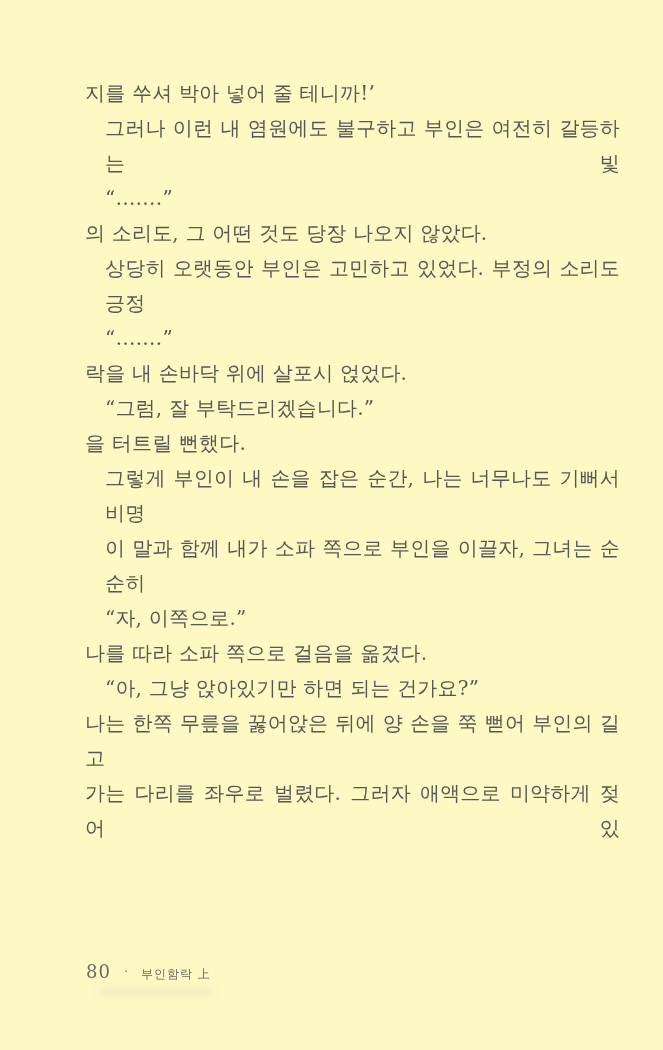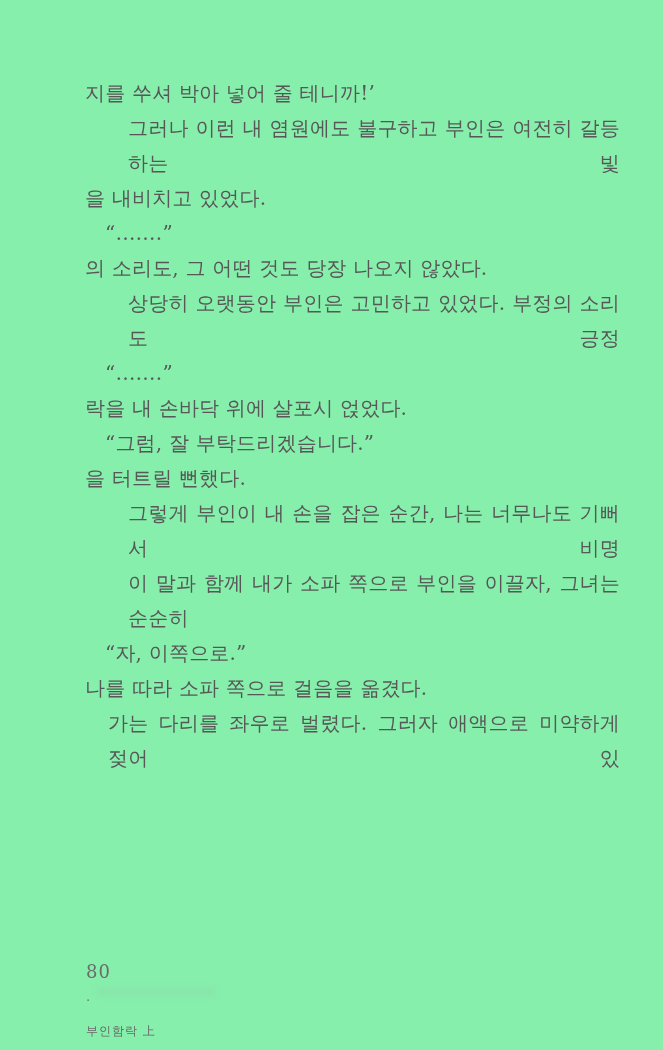--- a/index.html
+++ b/index.html
@@ -4,21 +4,21 @@
 <style>
   html, body {
     margin: 0;
     padding: 0;
     background: #f7f7f5;
   }
   .page {
     position: relative;
     width: 663px;
     height: 1050px;
-    background: #86efac;
+    background: #fef9c3;
     overflow: hidden;
     font-family: "DejaVu Serif", serif;
     color: #575757;
   }
   .text-block {
     position: absolute;
     top: 76px;
     left: 85px;
     width: 535px;
     font-size: 20px;
@@ -26,35 +26,33 @@
     letter-spacing: 0.2px;
     -webkit-font-smoothing: antialiased;
   }
   .line {
     min-height: 35px;
   }
   
   .line.full {
     text-align: justify;
     text-align-last: justify;
-    margin-left: 23px;
   }
   
   .line.indent {
     padding-left: 20px;
   }
   .footer {
     position: absolute;
     left: 86px;
     top: 961px;
     display: flex;
     align-items: baseline;
     gap: 13px;
     color: #6b6b6b;
-    flex-direction: column;
   }
   .footer .page-num {
     font-size: 18px;
     letter-spacing: 1px;
   }
   .footer .sep {
     font-size: 13px;
     position: relative;
     top: -2px;
     color: #7a7a7a;
@@ -79,32 +77,33 @@
 </style>
 </head>
 <body>
 
 <div class="page">
 
   <main class="text-block" id="text-block">
 
   <div class="line">지를 쑤셔 박아 넣어 줄 테니까!’</div>
       <div class="line indent full">그러나 이런 내 염원에도 불구하고 부인은 여전히 갈등하는 빛</div>
-      <div class="line">을 내비치고 있었다.</div>
       <div class="line indent">“…….”</div>
       <div class="line">의 소리도, 그 어떤 것도 당장 나오지 않았다.</div>
       <div class="line indent full">상당히 오랫동안 부인은 고민하고 있었다. 부정의 소리도 긍정</div>
       <div class="line indent">“…….”</div>
       <div class="line">락을 내 손바닥 위에 살포시 얹었다.</div>
       <div class="line indent">“그럼, 잘 부탁드리겠습니다.”</div>
       <div class="line">을 터트릴 뻔했다.</div>
       <div class="line indent full">그렇게 부인이 내 손을 잡은 순간, 나는 너무나도 기뻐서 비명</div>
       <div class="line indent full">이 말과 함께 내가 소파 쪽으로 부인을 이끌자, 그녀는 순순히</div>
       <div class="line indent">“자, 이쪽으로.”</div>
       <div class="line">나를 따라 소파 쪽으로 걸음을 옮겼다.</div>
+      <div class="line indent">“아, 그냥 앉아있기만 하면 되는 건가요?”</div>
+      <div class="line full">나는 한쪽 무릎을 꿇어앉은 뒤에 양 손을 쭉 뻗어 부인의 길고</div>
       <div class="line full">가는 다리를 좌우로 벌렸다. 그러자 애액으로 미약하게 젖어 있</div>
     </main>
 
   <footer class="footer">
     <span class="page-num">80</span>
     <span class="sep">·</span>
     <span class="title">부인함락 上</span>
   </footer>
 
   <div class="bleed"></div>

